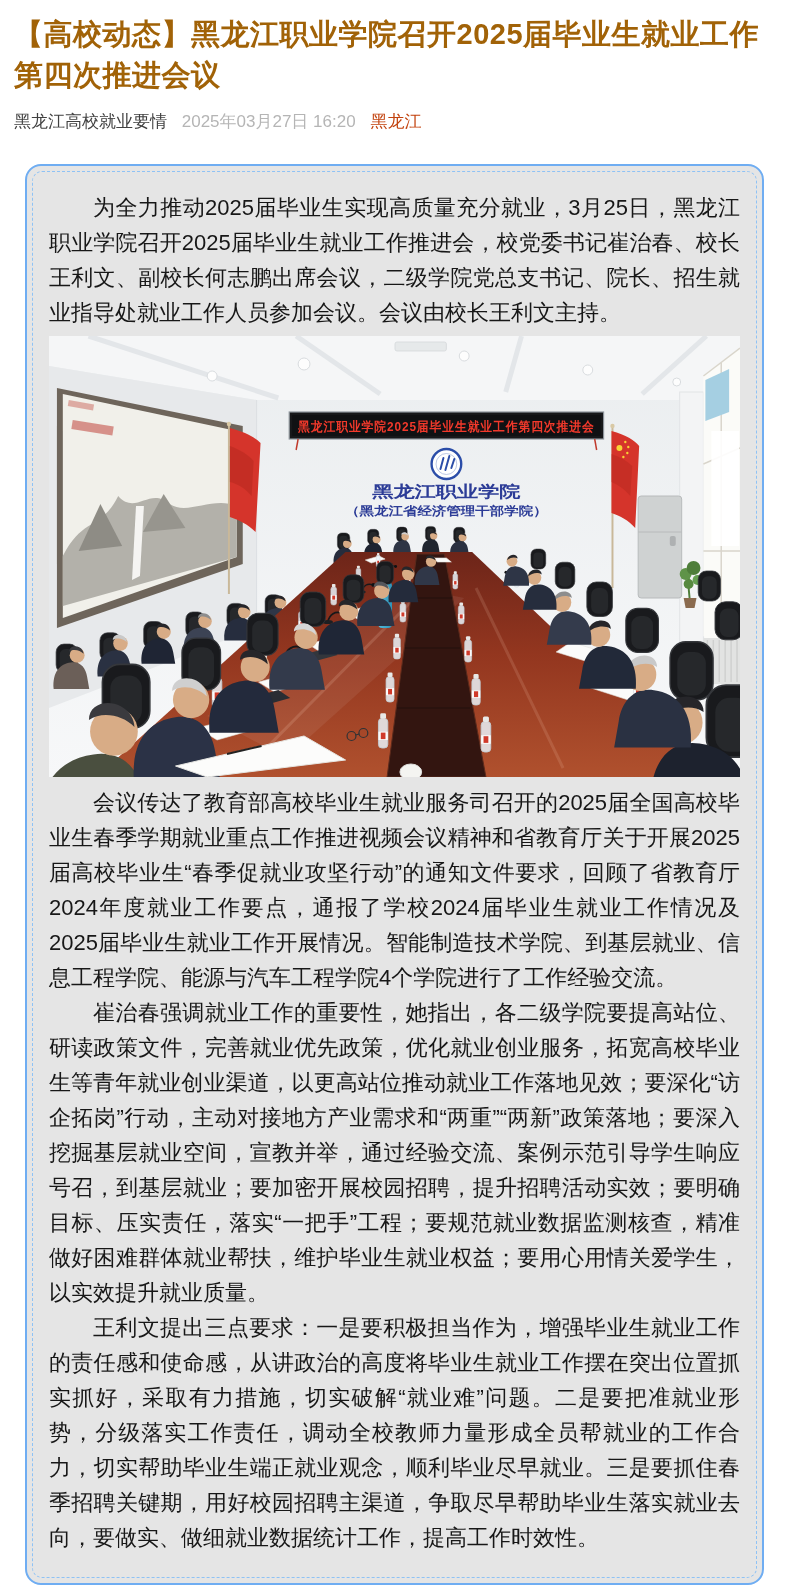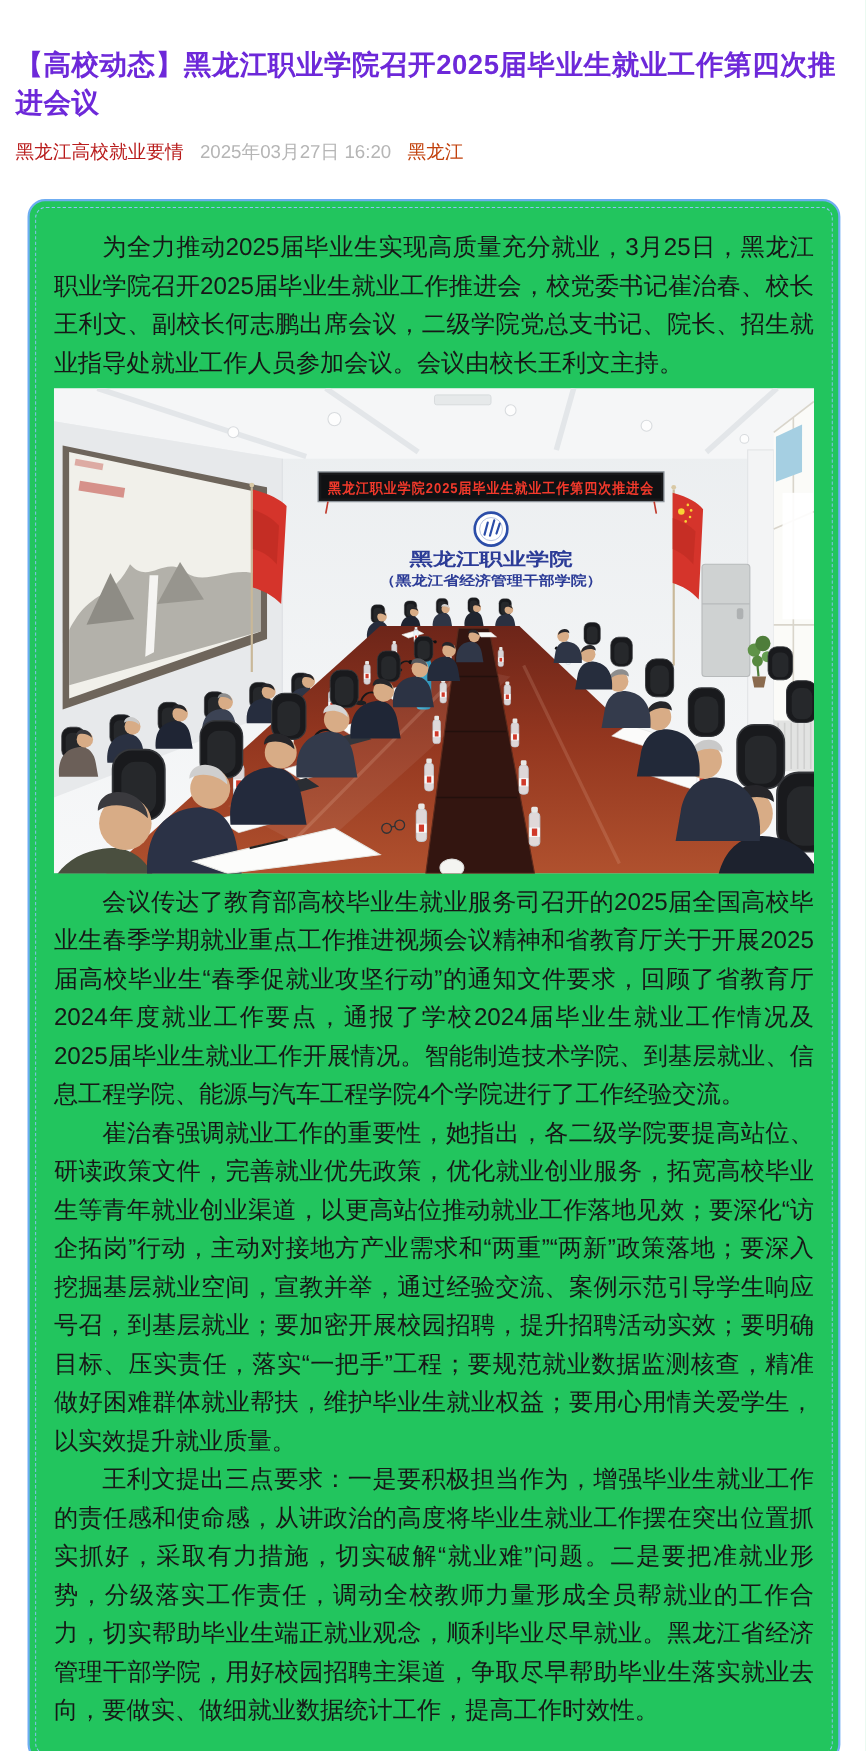--- a/index.html
+++ b/index.html
@@ -4,34 +4,34 @@
 <style>
   * { margin:0; padding:0; box-sizing:border-box; }
   html,body { background:#ffffff; }
   body {
     width:787px; height:1592px; overflow:hidden;
     font-family:"Liberation Sans","DejaVu Sans",sans-serif;
     color:#161616;
   }
   .header { padding:14px 16px 0 14px; }
   .title {
-    font-size:25px; font-weight:700; line-height:1.4;
-    color:#6d28d9; letter-spacing:0.5px;margin-top:28px;
+    font-size:29px; font-weight:700; line-height:1.4;
+    color:#a16207; letter-spacing:0.5px;
   }
   .meta { margin-top:15px; font-size:17px; line-height:24px; }
   .meta > span { margin-right:10px; }
-  .author { color:#b91c1c; cursor:pointer; }
+  .author { color:#404040; cursor:pointer; }
   .date  { color:#b5b5b5; }
   .region{ color:#c2410c; }
   .card {
     margin:30px 23px 0 25px;
     border:2px solid #6fadf2;
     border-radius:16px;
     padding:5px;
-    background:#22c55e;
+    background:#e5e5e5;
   }
   .card-inner {
     border:1px dashed #8ec2f5;
     border-radius:10px;
     padding:18px 16px 22px;
   }
   p.para {
     font-size:22px; line-height:35px;
     text-align:justify; text-indent:2em;
     color:#171717;
@@ -335,16 +335,16 @@
 
         <g>
           <path d="M128,430 L258,400 L300,424 L160,441 Z" fill="#fcfcfb" stroke="#e6e6e2"></path>
           <path d="M180,418 L215,410" stroke="#222" stroke-width="2"></path>
         </g>
       </svg>
     </div>
 
     <p class="para">会议传达了教育部高校毕业生就业服务司召开的2025届全国高校毕业生春季学期就业重点工作推进视频会议精神和省教育厅关于开展2025届高校毕业生“春季促就业攻坚行动”的通知文件要求，回顾了省教育厅2024年度就业工作要点，通报了学校2024届毕业生就业工作情况及2025届毕业生就业工作开展情况。智能制造技术学院、到基层就业、信息工程学院、能源与汽车工程学院4个学院进行了工作经验交流。</p>
     <p class="para">崔治春强调就业工作的重要性，她指出，各二级学院要提高站位、研读政策文件，完善就业优先政策，优化就业创业服务，拓宽高校毕业生等青年就业创业渠道，以更高站位推动就业工作落地见效；要深化“访企拓岗”行动，主动对接地方产业需求和“两重”“两新”政策落地；要深入挖掘基层就业空间，宣教并举，通过经验交流、案例示范引导学生响应号召，到基层就业；要加密开展校园招聘，提升招聘活动实效；要明确目标、压实责任，落实“一把手”工程；要规范就业数据监测核查，精准做好困难群体就业帮扶，维护毕业生就业权益；要用心用情关爱学生，以实效提升就业质量。</p>
-    <p class="para">王利文提出三点要求：一是要积极担当作为，增强毕业生就业工作的责任感和使命感，从讲政治的高度将毕业生就业工作摆在突出位置抓实抓好，采取有力措施，切实破解“就业难”问题。二是要把准就业形势，分级落实工作责任，调动全校教师力量形成全员帮就业的工作合力，切实帮助毕业生端正就业观念，顺利毕业尽早就业。黑龙江省经济管理干部学院，用好校园招聘主渠道，争取尽早帮助毕业生落实就业去向，要做实、做细就业数据统计工作，提高工作时效性。</p>
+    <p class="para">王利文提出三点要求：一是要积极担当作为，增强毕业生就业工作的责任感和使命感，从讲政治的高度将毕业生就业工作摆在突出位置抓实抓好，采取有力措施，切实破解“就业难”问题。二是要把准就业形势，分级落实工作责任，调动全校教师力量形成全员帮就业的工作合力，切实帮助毕业生端正就业观念，顺利毕业尽早就业。三是要抓住春季招聘关键期，用好校园招聘主渠道，争取尽早帮助毕业生落实就业去向，要做实、做细就业数据统计工作，提高工作时效性。</p>
 
   </div>
 </div>
 
 </body></html>

